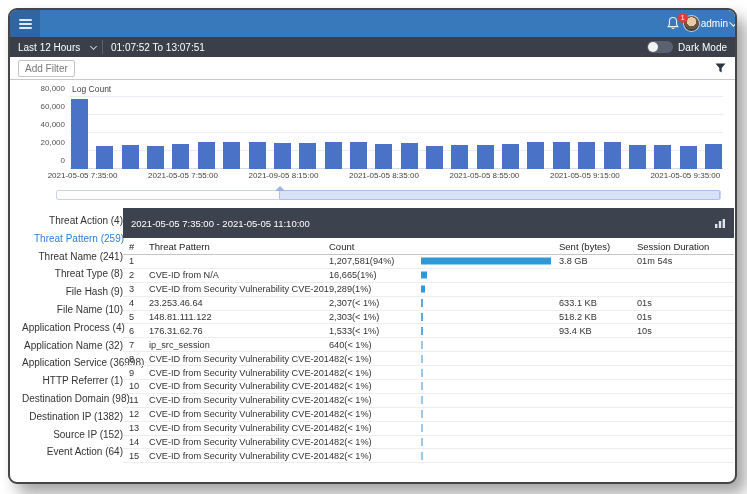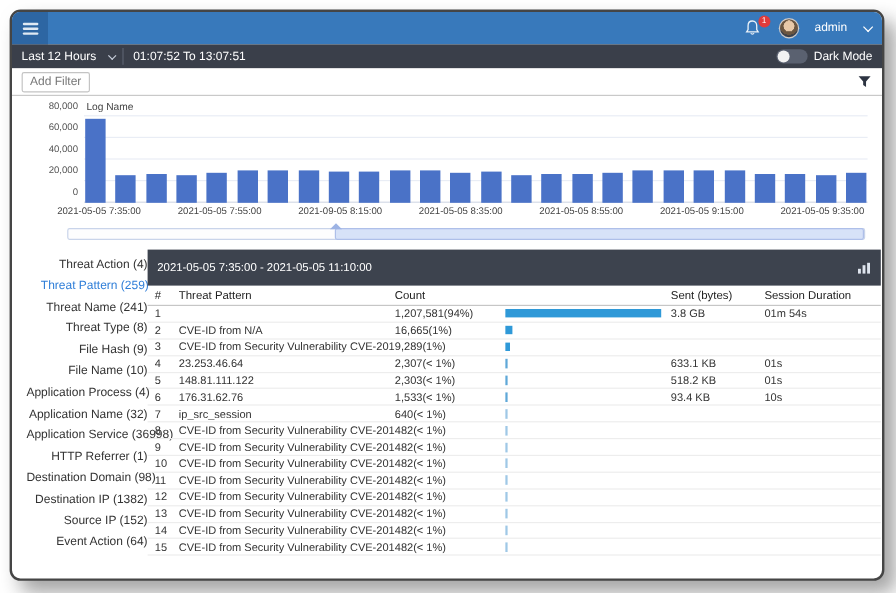--- a/index.html
+++ b/index.html
@@ -6,21 +6,21 @@
   html,body { width:747px; height:494px; background:#fff; font-family:"Liberation Sans", sans-serif; overflow:hidden; }
   .window { position:absolute; left:8px; top:8px; width:729px; height:476px; background:#fff;
             border:2px solid #454545; border-radius:9px; overflow:hidden;
             box-shadow: 9px 10px 16px rgba(115,115,115,.65); display:flex; flex-direction:column; }
 
   
   .navbar { height:27px; background:#3879bb; display:flex; align-items:center; flex:0 0 auto; }
   .menu-box { width:30px; height:27px; background:#2d66a3; display:flex; align-items:center; justify-content:center; cursor:pointer; }
   .hamburger { display:inline-block; width:13px; }
   .hamburger span { display:block; height:2px; background:#dfe9f3; margin:2px 0; border-radius:1px; }
-  .nav-right { margin-left:auto; display:flex; align-items:center; gap:13px; padding-right:10px; color:#fff; }
+  .nav-right { margin-left:auto; display:flex; align-items:center; gap:1px; color:#fff; }
   .bell-wrap { position:relative; width:16px; height:16px; cursor:pointer; }
   .badge { position:absolute; top:-3px; right:-6px; background:#e03b3b; color:#fff; font-size:7px; line-height:10px;
            min-width:10px; height:10px; border-radius:5px; text-align:center; padding:0 1px; }
   .avatar { width:17px; height:17px; border-radius:50%; border:1px solid rgba(255,255,255,.7);
             background: radial-gradient(circle at 50% 38%, #e8c9a8 0 38%, #6b5640 39% 62%, #3a3f4a 63%); }
   .username { font-size:10px; }
   .chev { display:inline-block; width:6px; height:6px; border-right:1.5px solid #fff; border-bottom:1.5px solid #fff;
           transform: rotate(45deg) translateY(-2px); }
 
   
@@ -116,21 +116,21 @@
   <div class="filterbar">
     <span class="add-filter">Add Filter</span>
     <span class="filter-icon">
       <svg width="13" height="13" viewBox="0 0 13 13">
           <path d="M1.5 1.5 h10 l-3.8 4.4 v4.6 l-2.4 -1.6 v-3 Z" fill="#2d3442"></path>
         </svg>
     </span>
   </div>
 
   <div class="chart-section">
-    <div class="chart-title">Log Name</div>
+    <div class="chart-title">Log Count</div>
     <div class="plot">
       <div id="grid">
           <div class="gridline" style="bottom: 25%;"></div>
           <div class="gridline" style="bottom: 50%;"></div>
           <div class="gridline" style="bottom: 75%;"></div>
           <div class="gridline" style="bottom: 100%;"></div>
         </div>
       <div id="ylabels">
           <div class="ylab" style="bottom: calc(0% + 0px);">0</div>
           <div class="ylab" style="bottom: calc(25% + 0px);">20,000</div>

